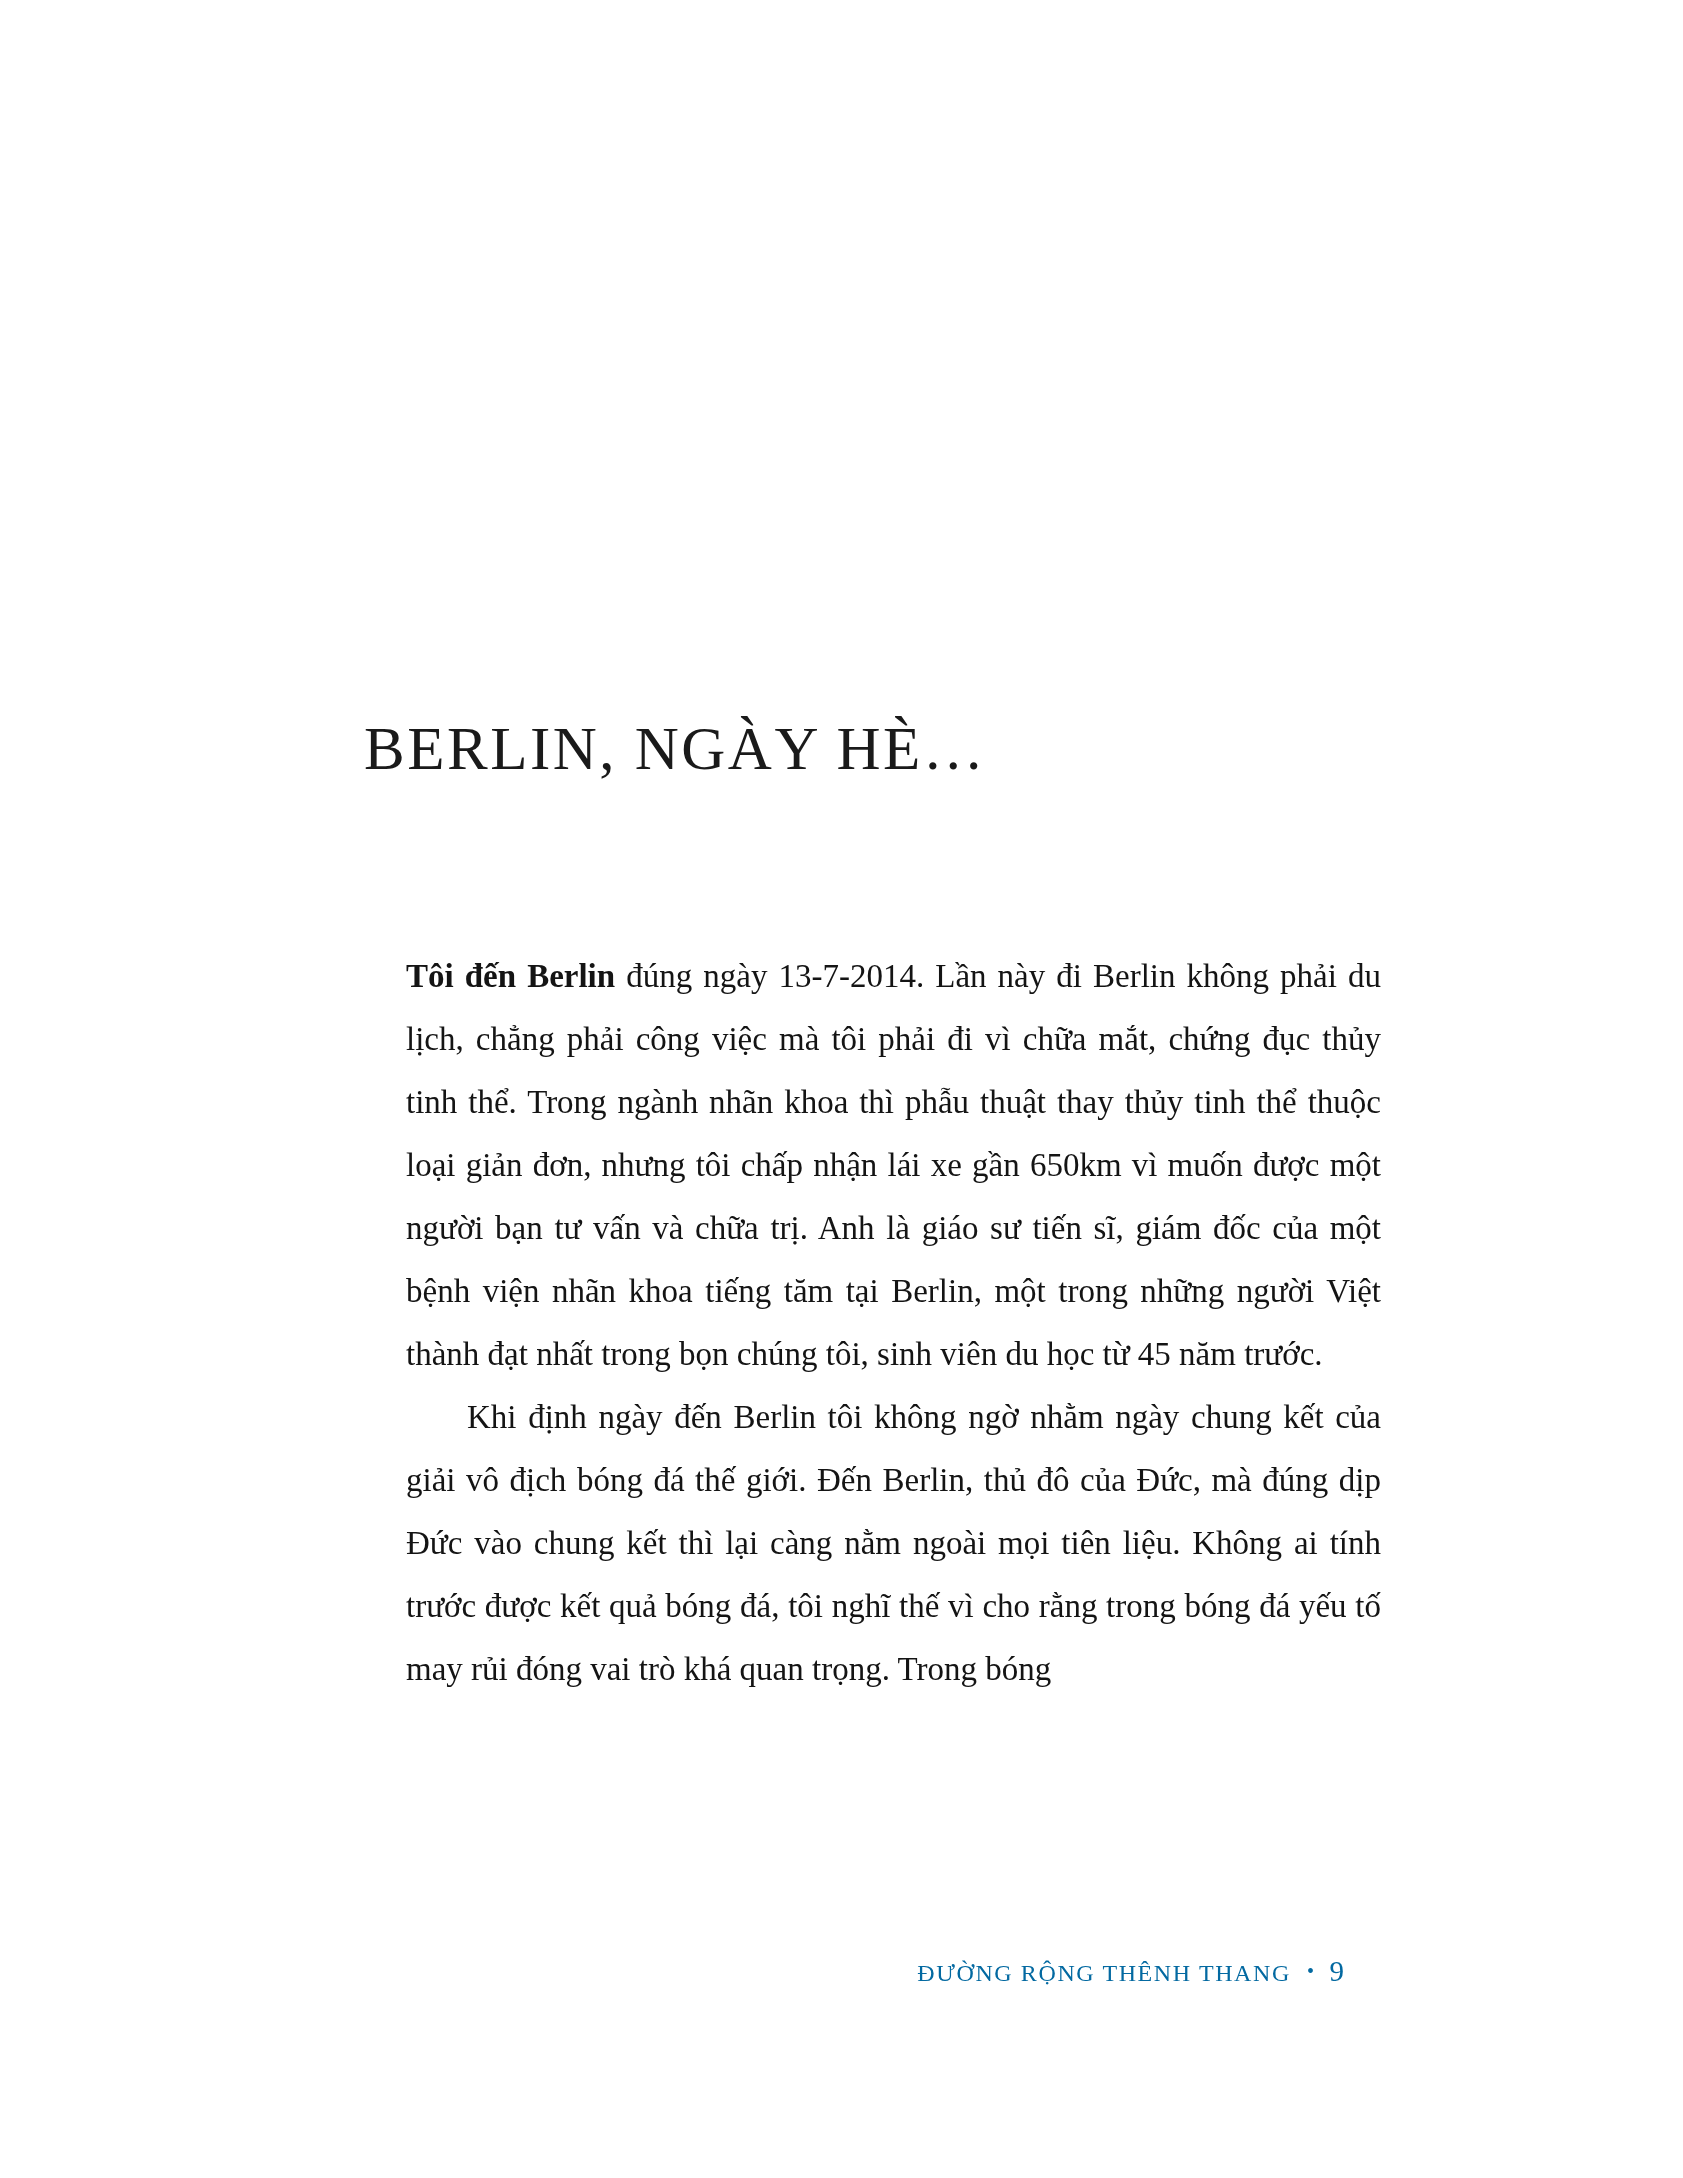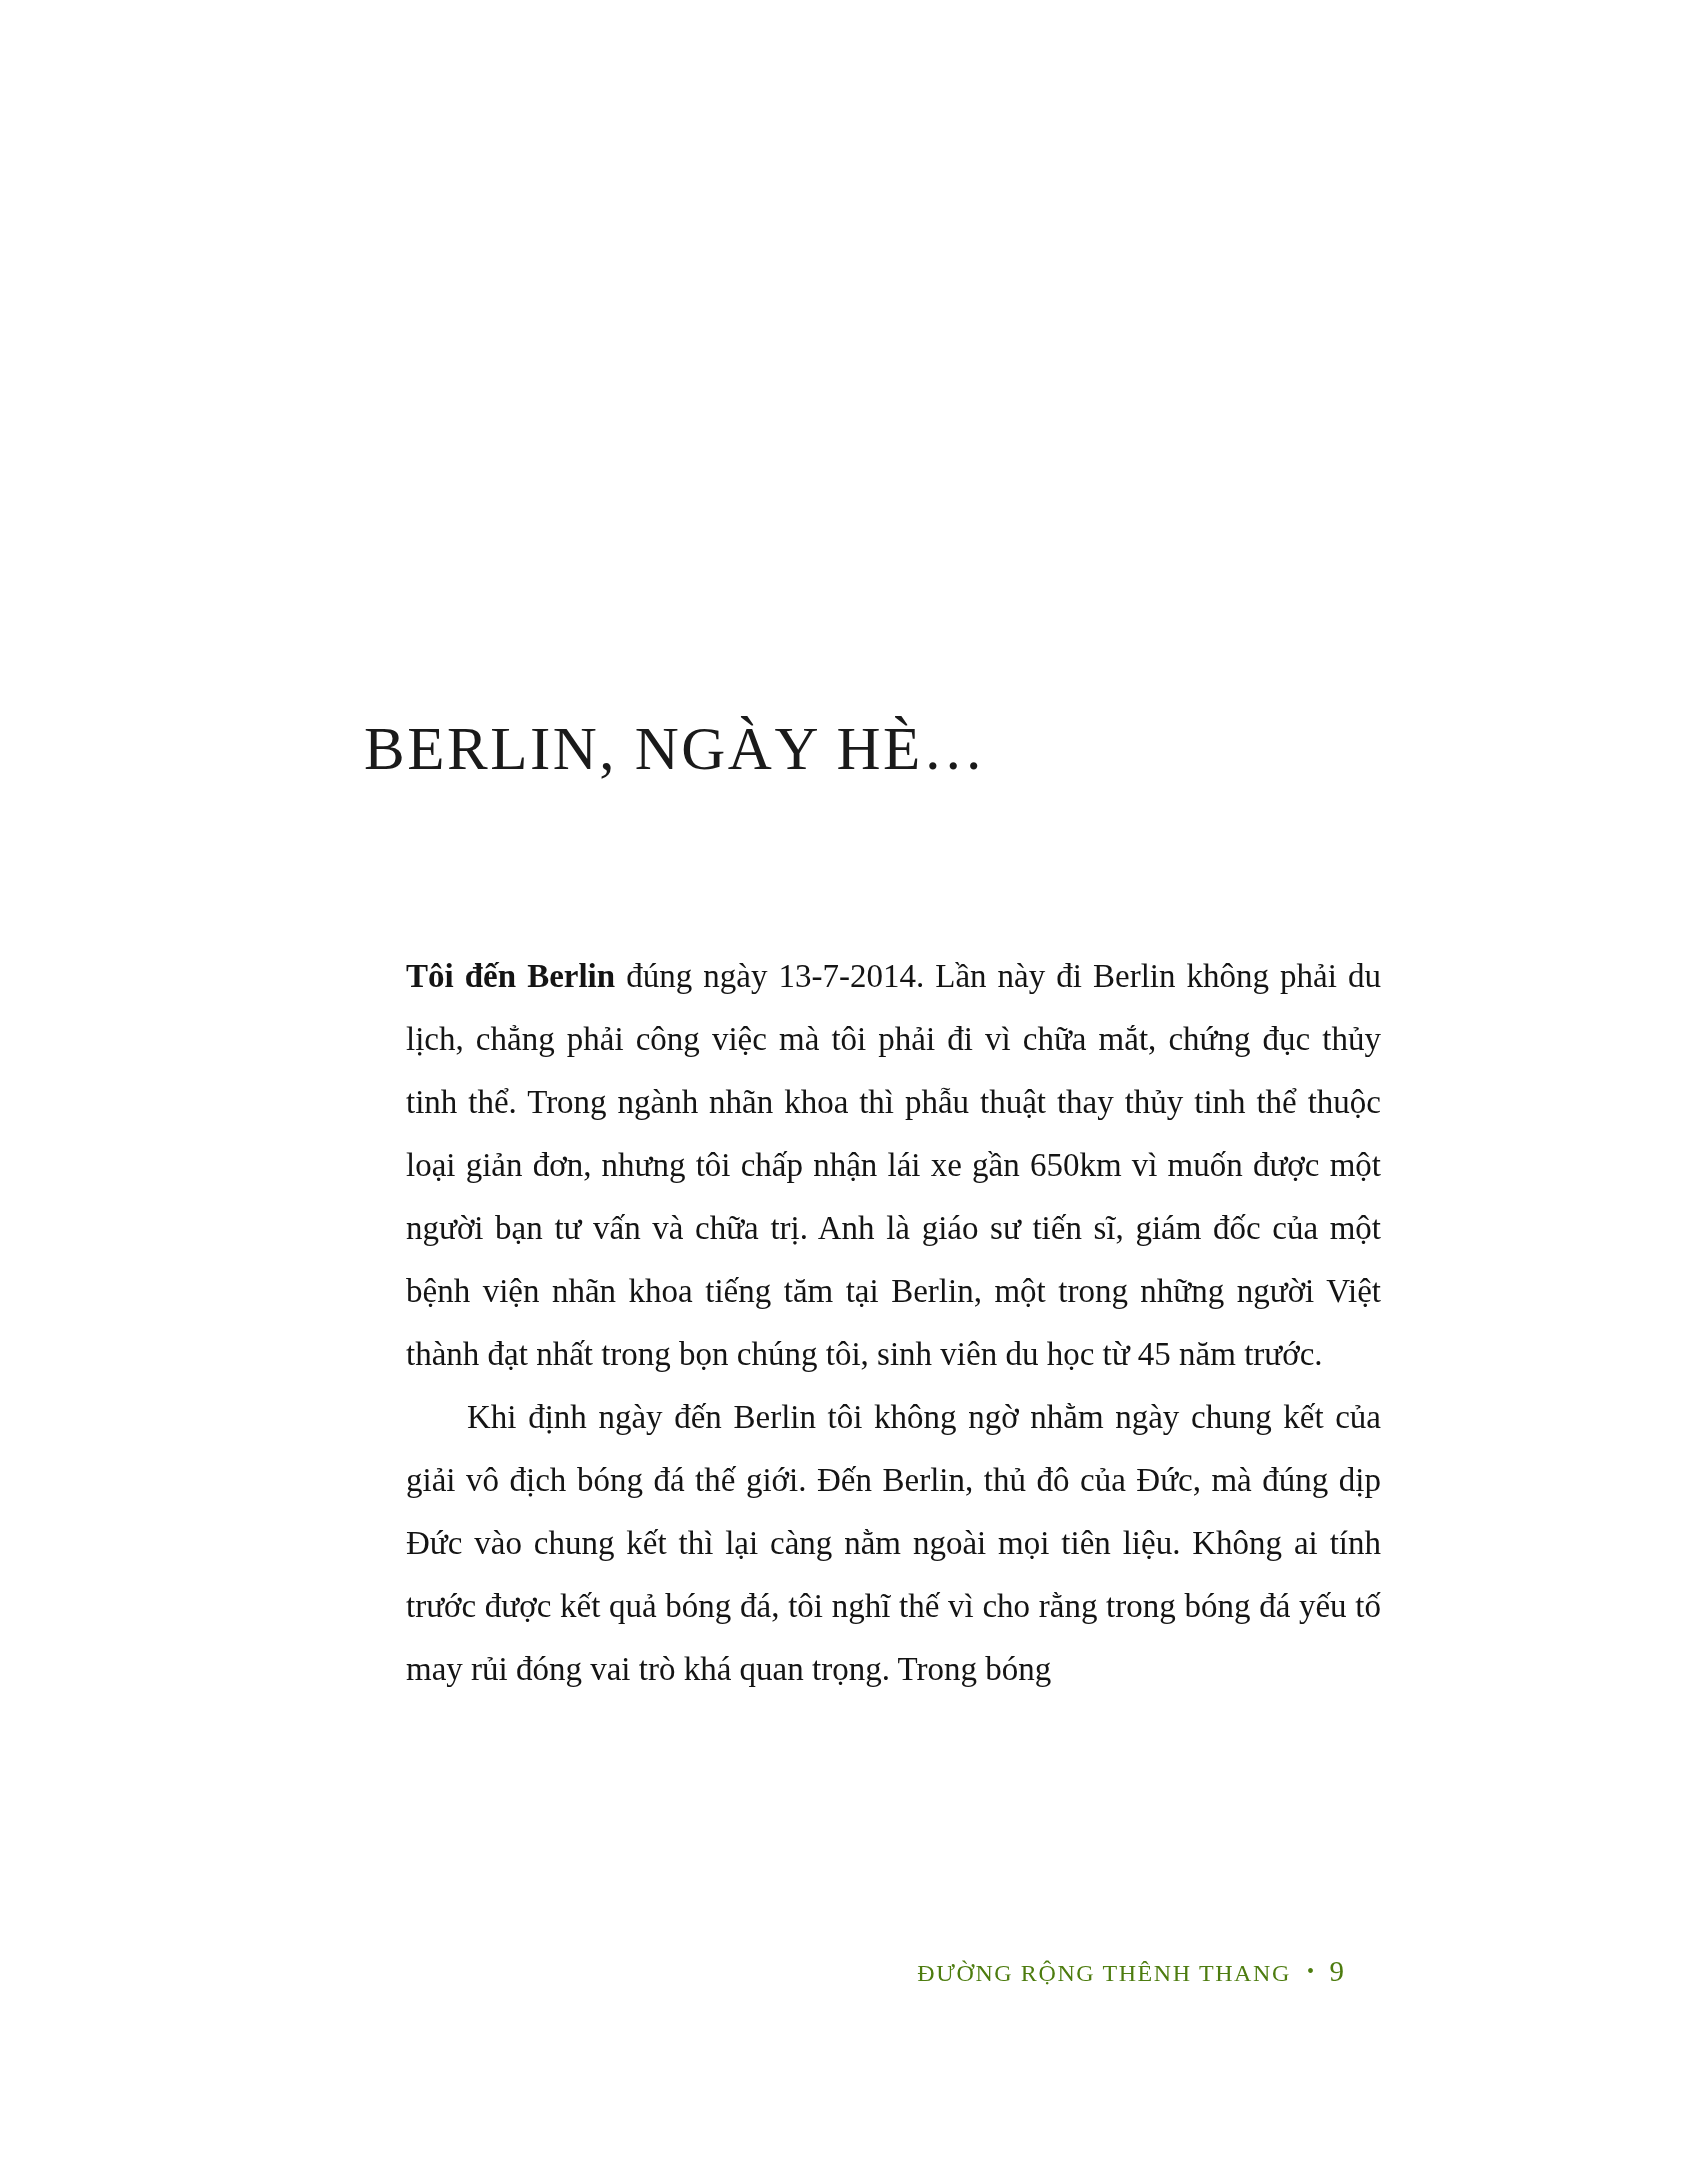--- a/index.html
+++ b/index.html
@@ -74,21 +74,21 @@
   }
 
   .footer {
     position: absolute;
     left: 364px;
     top: 1955px;
     width: 980px;
     text-align: right;
     font-size: 24px;
     letter-spacing: 1.6px;
-    color: #4d7c0f;
+    color: #0369a1;
     white-space: nowrap;
   }
   .footer .dot {
     display: inline-block;
     margin: 0 14px 0 16px;
     font-size: 20px;
     vertical-align: 3px;
   }
   .footer .pagenum {
     font-size: 29px;

